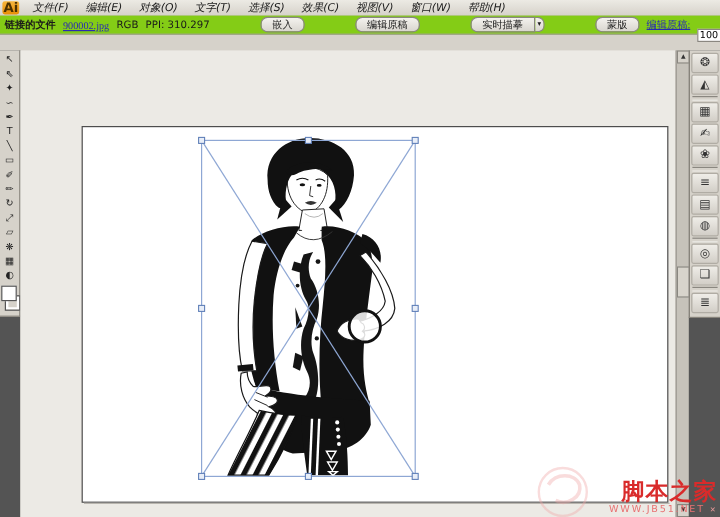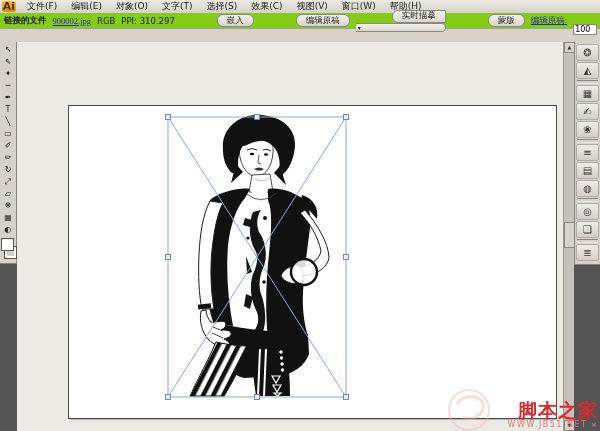--- a/index.html
+++ b/index.html
@@ -13,21 +13,21 @@
            background:linear-gradient(#f7b63e,#e88e05);color:#4a3000;font-size:11px;font-weight:bold;
            display:flex;align-items:center;justify-content:center;}
   .menu-item{padding:0 7px;font-size:9px;white-space:nowrap;}
   
   .controlbar{position:absolute;top:13px;left:0;right:0;height:15px;background:#84cc16;
               border-bottom:1px solid #a3a098;display:flex;align-items:center;gap:6px;
               padding-left:4px;font-size:8.5px;white-space:nowrap;}
   .link{color:#2a2ab2;text-decoration:underline;font-family:Liberation Serif, serif;}
   .cbtn{height:11px;padding:0 9px;border:1px solid #8a8780;border-radius:6px;
         background:linear-gradient(#f4f2ee,#d9d6cf);display:inline-flex;align-items:center;font-size:8.5px;margin-left:36px;}
-  .cbtn-split{display:inline-flex;align-items:stretch;flex-direction:column;}
+  .cbtn-split{display:inline-flex;align-items:stretch;}
   .cbtn-split .arrow{border:1px solid #8a8780;border-left:none;border-radius:0 6px 6px 0;
         background:linear-gradient(#f4f2ee,#d9d6cf);font-size:6px;display:flex;align-items:center;padding:0 2px;}
   .cbtn-split .cbtn{border-radius:6px 0 0 6px;}
   .val{width:20px;height:9px;border:1px solid #8a8780;background:#fff;font-size:8px;padding:0 1px;
        font-family:"DejaVu Sans","Liberation Sans",sans-serif;margin-top:17px;}
   .mini-icon{font-size:9px;line-height:9px;}
   .tiny-arrow{font-size:6px;color:#333;}
   
   .tabbar{position:absolute;top:28px;left:0;right:0;height:14px;background:#b1ada5;border-bottom:1px solid #87837b;}
   .tab-darkblock{position:absolute;left:0;top:0;width:30px;height:14px;background:#4e4c48;}
@@ -66,21 +66,21 @@
   .wm-url{font-size:8px;color:#e87272;letter-spacing:1.5px;margin-top:1px;}
   .wm-x{font-size:6px;color:#e89a9a;}
 </style>
 </head>
 <body>
 
 <div class="app">
 
   <div class="menubar">
     <div class="ai-logo">Ai</div>
-    <div id="menu-items" style="display:flex;">
+    <div id="menu-items" style="display:flex;font-style:italic;">
         <span class="menu-item">文件(F)</span>
         <span class="menu-item">编辑(E)</span>
         <span class="menu-item">对象(O)</span>
         <span class="menu-item">文字(T)</span>
         <span class="menu-item">选择(S)</span>
         <span class="menu-item">效果(C)</span>
         <span class="menu-item">视图(V)</span>
         <span class="menu-item">窗口(W)</span>
         <span class="menu-item">帮助(H)</span>
       </div>

